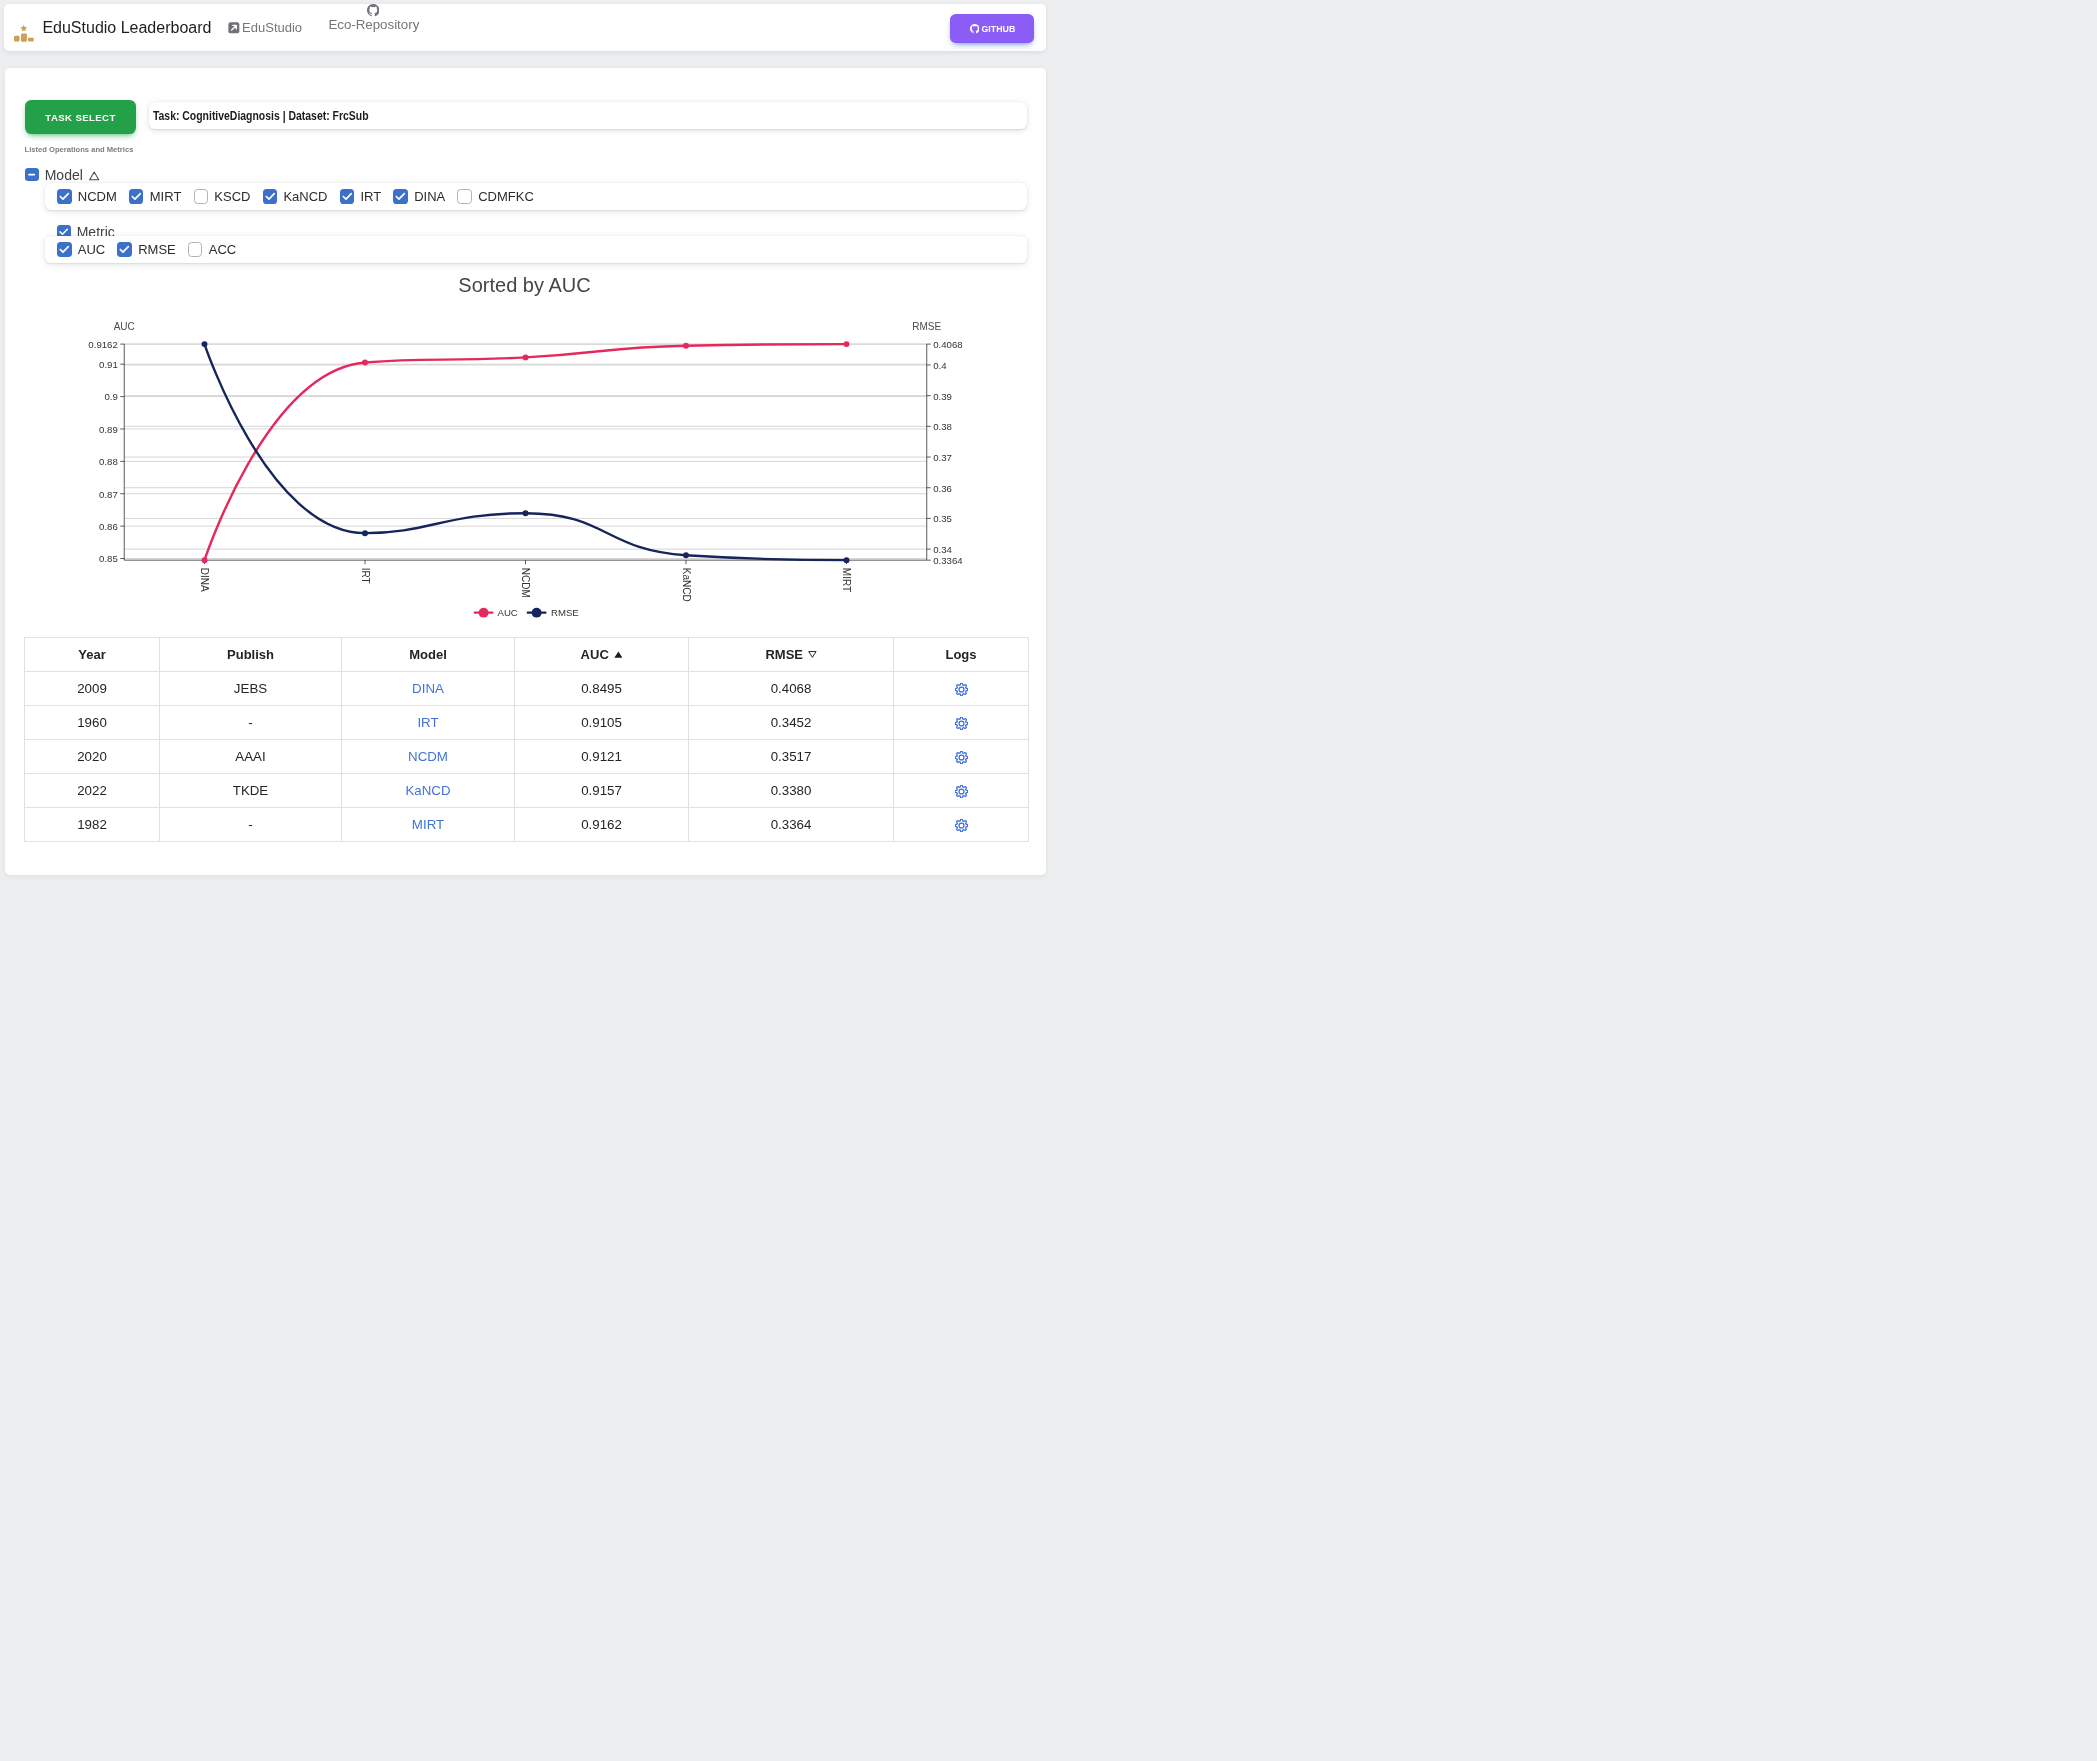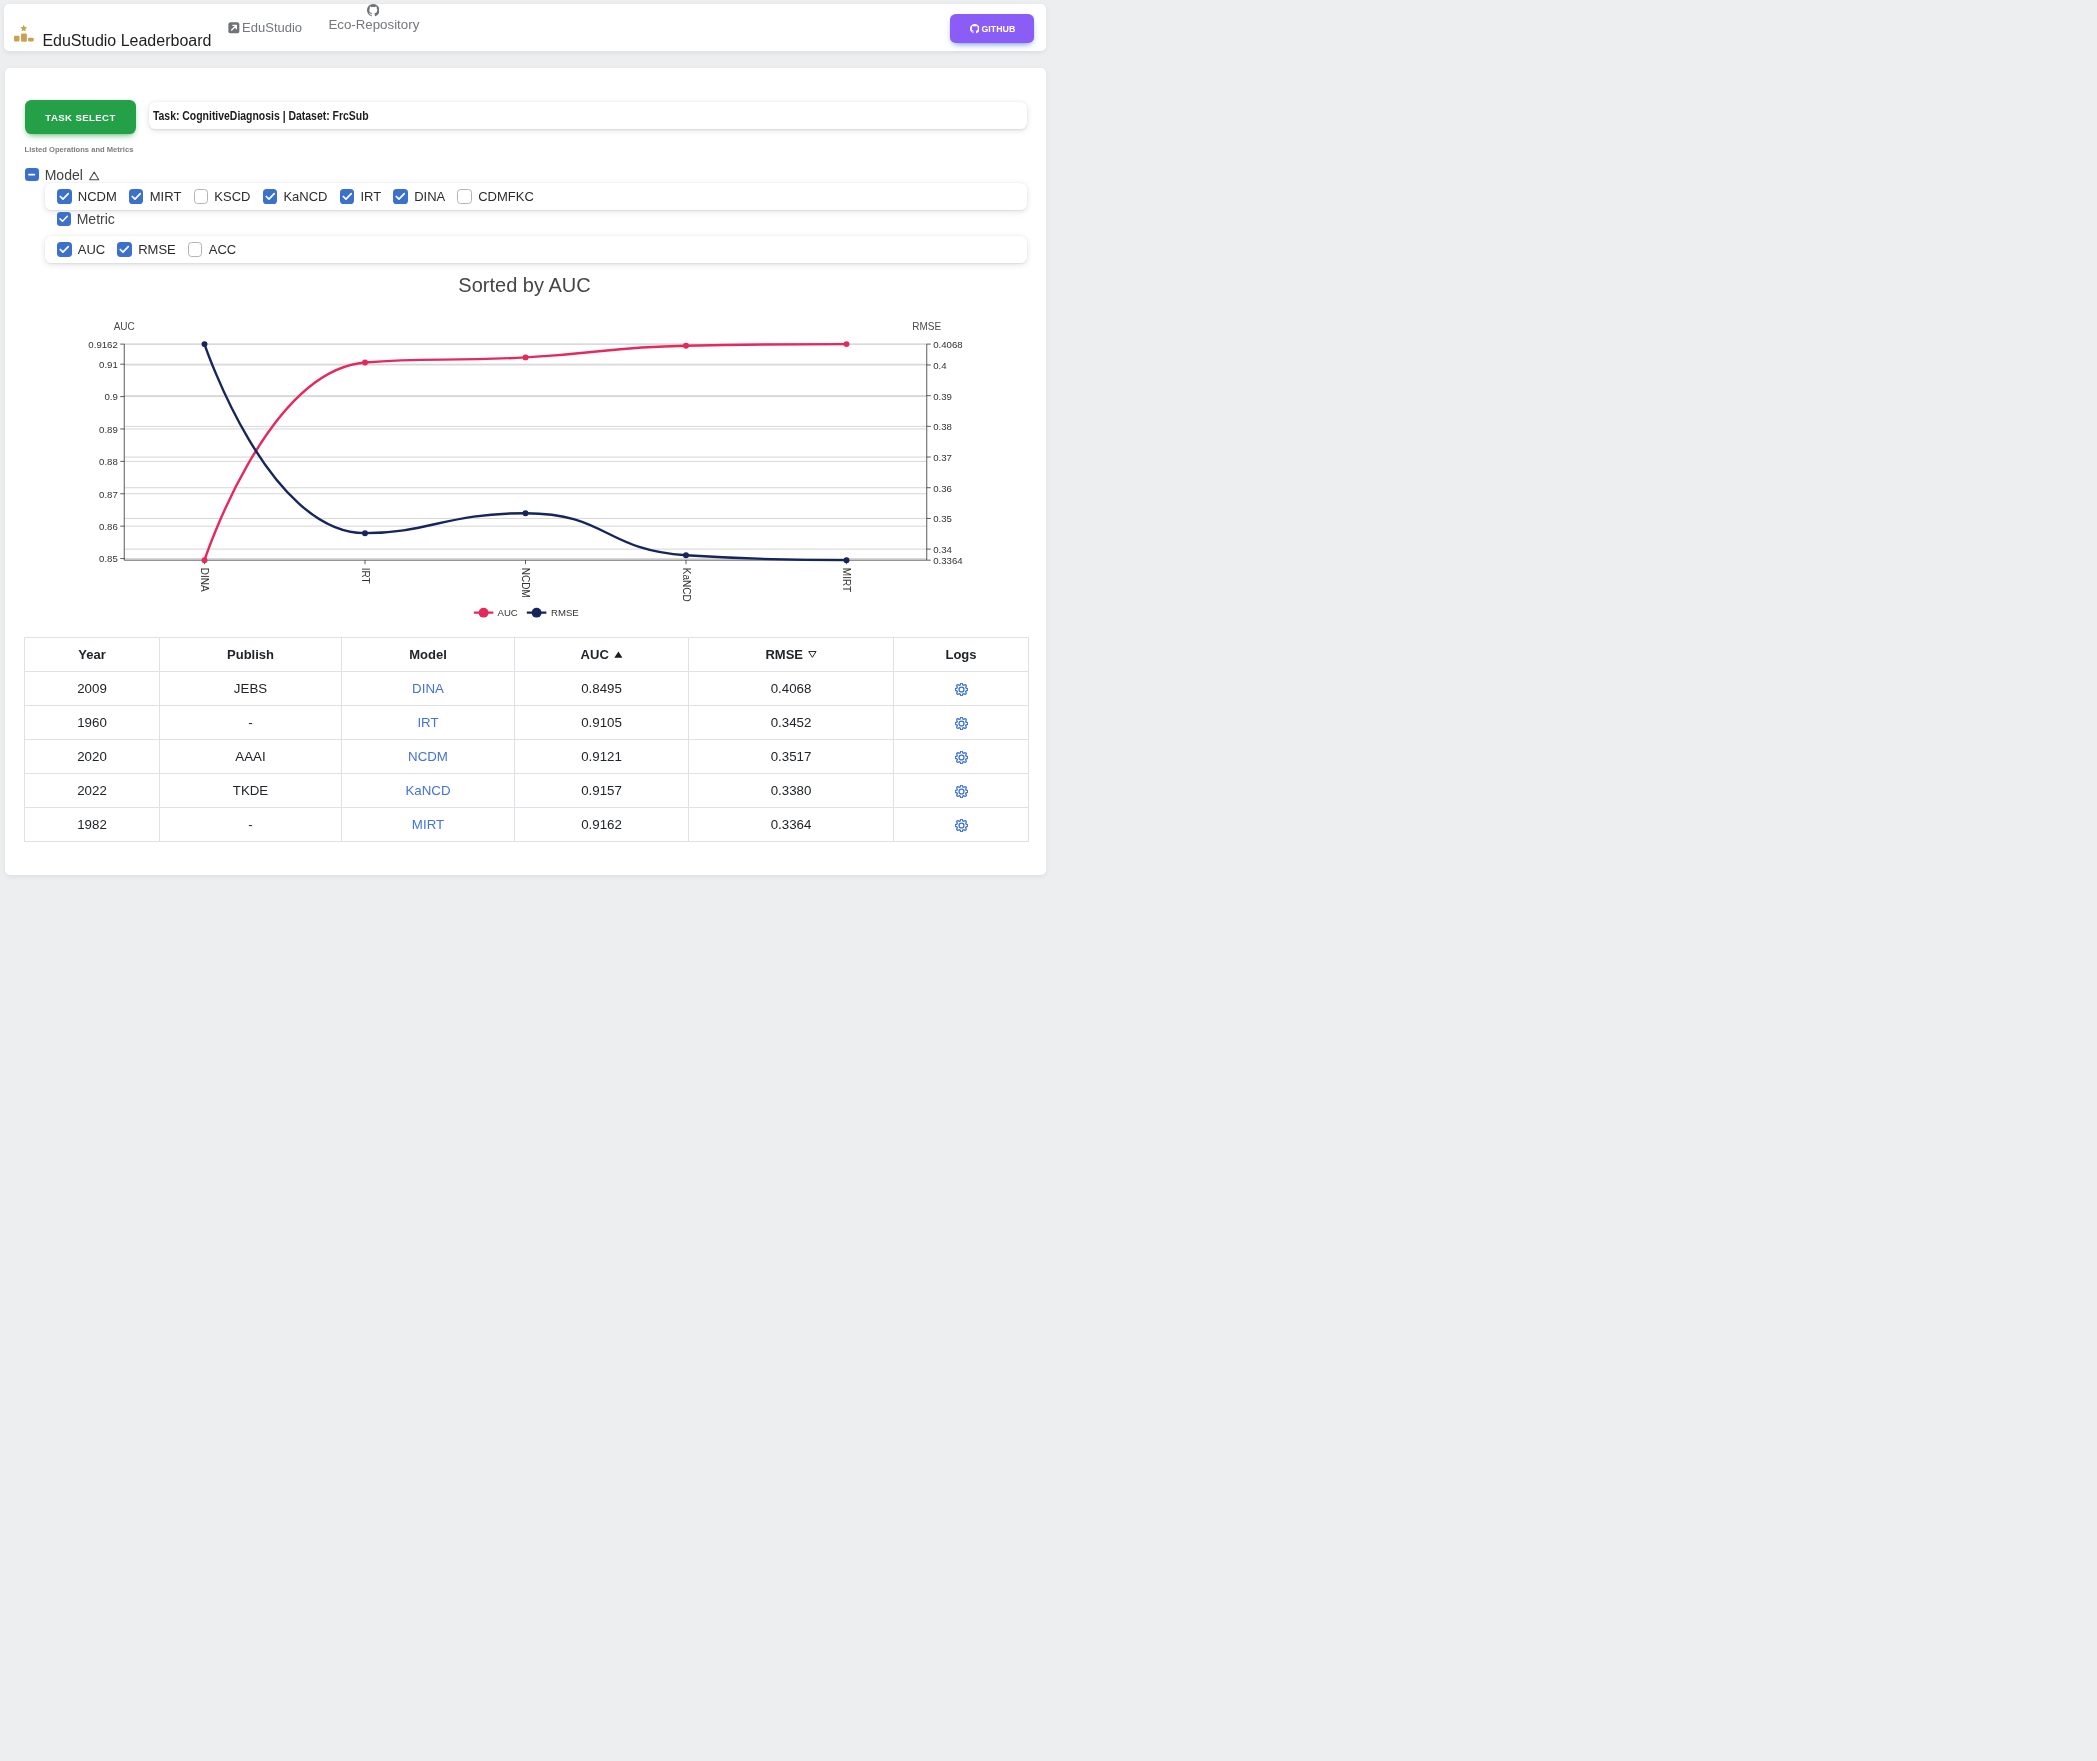--- a/index.html
+++ b/index.html
@@ -1,34 +1,34 @@
 <!DOCTYPE html>
 <html style="font-size:13px"><head><meta charset="utf-8"><title>EduStudio Leaderboard</title>
 <style>
 * { margin:0; padding:0; box-sizing:border-box; }
 html,body { width:1049px; height:881px; background:#edeef0; font-family:"Liberation Sans", sans-serif; position:relative; overflow:hidden; }
 #hdr { position:absolute; left:4.4px; top:4.4px; width:1042px; height:47px; background:#fff; border-radius:4.8px; box-shadow:0 1.6px 4px rgba(0,0,0,.07); }
 #card { position:absolute; left:5px; top:68px; width:1041px; height:807px; background:#fff; border-radius:4.8px; box-shadow:0 1.6px 4.8px rgba(0,0,0,.06); }
 #logo { position:absolute; left:9.6px; top:17.7px; }
-#ttl { position:absolute; left:38px; top:0; height:47px; line-height:47px; font-size:16px; font-weight:500; color:#1e1e1e;margin-top:13px; }
+#ttl { position:absolute; left:38px; top:0; height:47px; line-height:47px; font-size:16px; font-weight:500; color:#1e1e1e; }
 .hlink { position:absolute; top:0; height:47px; display:flex; align-items:center; color:#73767a; }
 .hlink svg { margin-right:2px; }
 #hl1 span { font-size:13px; }
 #hl2 span { font-size:13.3px; }
 #hl1 { left:224px; }
 #hl2 { left:324px;flex-direction:column; }
 #ghbtn { position:absolute; left:946px; top:10px; width:84px; height:29px; background:#8b5cf6; border-radius:5.6px; box-shadow:0 3.2px 7.2px -3.2px #3b71ca; color:#fff; display:flex; align-items:center; justify-content:center; font-size:8.8px; font-weight:bold; letter-spacing:0; }
 #ghbtn svg { margin-right:2.4px; }
 #taskbtn { position:absolute; left:25px; top:100px; width:111px; height:34px; background:#24a148; border-radius:6.4px; box-shadow:0 3.2px 7.2px -3.2px #24a148; color:#fff; font-size:9.6px; font-weight:bold; letter-spacing:0.4px; display:flex; align-items:center; justify-content:center; }
 #taskbox { position:absolute; left:149px; top:102px; width:878px; height:27px; background:#fff; border-radius:6.4px; box-shadow:0 1.6px 6.4px rgba(0,0,0,.12), 0 0.8px 1.6px rgba(0,0,0,.08); line-height:27px; color:#1c1c1c; }
 #taskbox span { display:inline-block; padding-left:5px; font-size:13.3px; font-weight:bold; transform:scaleX(0.785); transform-origin:left center; white-space:nowrap; }
 #lom { position:absolute; left:24.5px; top:145px; font-size:7.6px; font-weight:bold; color:#7e7e7e; }
 .grow { position:absolute; display:flex; align-items:center; }
 #mrow { left:25px; top:165px; }
-#merow { left:25px; top:211px;padding-left:32px; }
+#merow { left:25px; top:224px;padding-left:32px; }
 .grow .cb { width:13.7px; height:13.7px; border-radius:3.2px; }
 .gl { font-size:14px; color:#424242; margin-left:6px; }
 .gtri { margin-left:6.4px; margin-top:4px; }
 .box { position:absolute; left:45px; width:982px; background:#fff; border-radius:6.4px; box-shadow:0 1.6px 7.2px rgba(0,0,0,.11), 0 0.8px 1.6px rgba(0,0,0,.08); display:flex; align-items:center; padding-left:12px; column-gap:12.2px; }
 #mbox { top:183px; height:27px; }
 #mebox { top:236px; height:27px; }
 .item { display:flex; align-items:center; }
 .cb { width:14.5px; height:14.5px; border-radius:3.6px; display:inline-flex; align-items:center; justify-content:center; flex:none; }
 .on { background:#3b71ca; }
 .off { background:#fff; border:1.6px solid #b3b3b3; }

